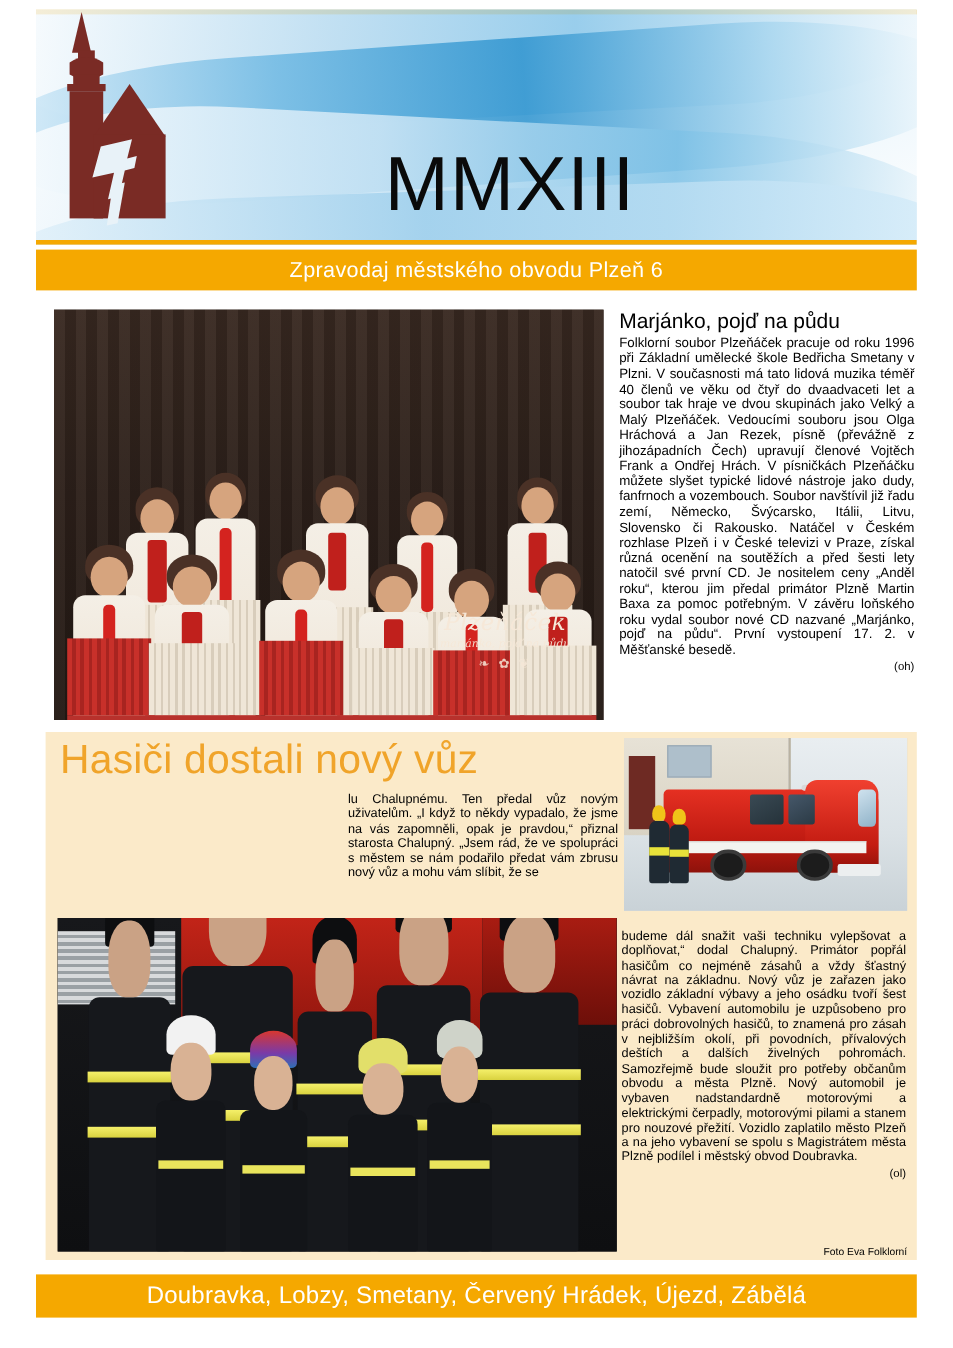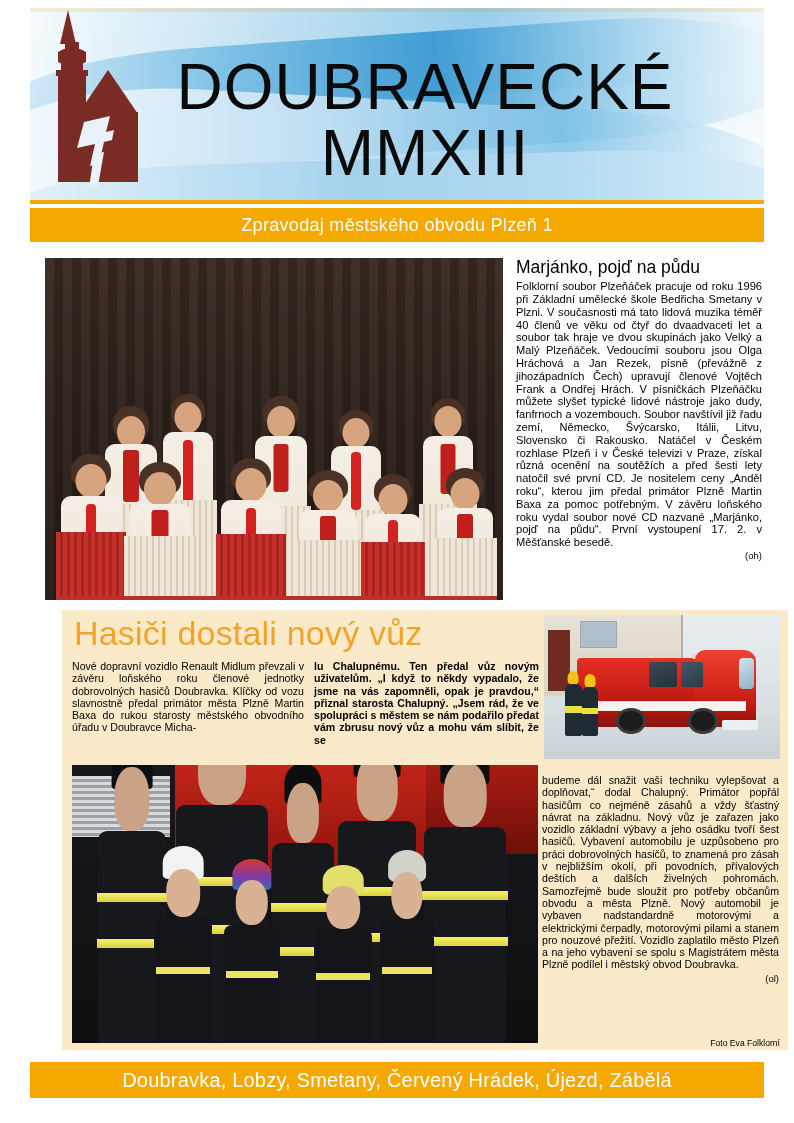--- a/index.html
+++ b/index.html
@@ -244,40 +244,39 @@
     margin-top: 1px;
     color: #000;
   }
 
   
   .fire-block {
     position: absolute;
     left: 38px; top: 610px;
     width: 726px; height: 440px;
     background: #fbeac9;
-    margin-left: 24px;
   }
   .fire-title {
     position: absolute;
     left: 12px; top: 4px;
     font-size: 34px;
     color: #f0a42a;
     font-weight: 400;
     letter-spacing: .2px;
     white-space: nowrap;
   }
   .fire-col {
     position: absolute;
     font-size: 10.6px;
     line-height: 12.3px;
     text-align: justify;
     color: #000;
   }
   .fire-col-1 { left: 10px;  top: 50px;  width: 232px; }
-  .fire-col-2 { left: 252px; top: 50px;  width: 225px; font-weight: bold; }
+  .fire-col-2 { left: 252px; top: 50px;  width: 225px; }
   .fire-col-3 { left: 480px; top: 164px; width: 237px; }
   .fire-col-3 .byline { margin-top: 2px; }
   .photo-credit {
     position: absolute;
     right: 8px; top: 428px;
     font-size: 8.6px;
     color: #000;
   }
 
   
@@ -457,21 +456,20 @@
 <body>
 
 <div class="masthead">
   <div class="mast-topline"></div>
   <div class="wave wave-a"></div>
   <div class="wave wave-b"></div>
   <div class="wave wave-c"></div>
   <div class="wave wave-d"></div>
   <div class="mast-botline"></div>
 
-  <div class="title-main">DOUBRAVECKÉ</div>
   <div class="title-sub">MMXIII</div>
 </div>
 
 <div class="logo-wrap">
   <svg width="110" height="196" viewBox="0 0 110 196" xmlns="http://www.w3.org/2000/svg">
     <g fill="#7a2b25">
       <polygon points="36,6 44,40 28,40"></polygon>
       <rect x="33" y="38" width="14" height="10"></rect>
       <path d="M26,48 q14,-9 28,0 l0,10 q-14,8 -28,0 z"></path>
       <rect x="29" y="58" width="22" height="8"></rect>
@@ -480,21 +478,21 @@
       <polygon points="76,66 106,110 46,110"></polygon>
       <rect x="46" y="108" width="60" height="70"></rect>
     </g>
     <g fill="#e8f2f8">
       <path d="M52,118 l26,-6 -4,16 8,-2 -2,10 -8,2 -5,22 -9,2 5,-22 -18,4 z"></path>
       <path d="M62,150 l10,-2 -6,34 -9,2 z"></path>
     </g>
   </svg>
 </div>
 
-<div class="subtitle-bar">Zpravodaj městského obvodu  Plzeň 1</div>
+<div class="subtitle-bar">Zpravodaj městského obvodu  Plzeň 6</div>
 
 <div class="photo photo-folk">
   <div class="stage-bg"></div>
   <div class="curtain"></div>
 
   <div class="kid" style="left:60px;width:52px;height:190px;">
     <div class="hair" style="top:-4px;width:36px;height:34px;"></div>
     <div class="head" style="top:6px;width:28px;height:32px;"></div>
     <div class="body" style="top:34px;"></div>
     <div class="vest" style="top:40px;width:16px;height:52px;"></div>
@@ -565,20 +563,25 @@
     <div class="skirt" style="height:54px;"></div>
   </div>
   <div class="kid" style="left:392px;width:56px;height:126px;">
     <div class="hair" style="top:-6px;width:38px;height:32px;"></div>
     <div class="head" style="top:4px;width:29px;height:32px;"></div>
     <div class="body" style="top:34px;"></div>
     <div class="vest" style="top:40px;width:16px;height:40px;"></div>
     <div class="skirt" style="height:58px;"></div>
   </div>
 
+  <div class="photo-caption-badge">
+    <div class="b1">Plzeňáček</div>
+    <div class="b2">marjánko, pojď na půdu</div>
+    <div class="flourish">❧ ✿ ❦</div>
+  </div>
 </div>
 
 <div class="art1">
   <h2>Marjánko, pojď na půdu</h2>
   <p>Folklorní soubor Plzeňáček pracuje od roku 1996 při Základní umělecké škole Bedřicha Smetany v Plzni. V současnosti má tato lidová muzika téměř 40 členů ve věku od čtyř do dvaadvaceti let a soubor tak hraje ve dvou skupinách jako Velký a Malý Plzeňáček. Vedoucími souboru jsou Olga Hráchová a Jan Rezek, písně (převážně z jihozápadních Čech) upravují členové Vojtěch Frank a Ondřej Hrách. V písničkách Plzeňáčku můžete slyšet typické lidové nástroje jako dudy, fanfrnoch a vozembouch. Soubor navštívil již řadu zemí, Německo, Švýcarsko, Itálii, Litvu, Slovensko či Rakousko. Natáčel v Českém rozhlase Plzeň i v České televizi v Praze, získal různá ocenění na soutěžích a před šesti lety natočil své první CD. Je nositelem ceny „Anděl roku“, kterou jim předal primátor Plzně Martin Baxa za pomoc potřebným. V závěru loňského roku vydal soubor nové CD nazvané „Marjánko, pojď na půdu“. První vystoupení 17. 2. v Měšťanské besedě.</p>
   <div class="byline">(oh)</div>
 </div>
 
 <div class="fire-block">
   <div class="fire-title">Hasiči dostali nový vůz</div>
@@ -657,21 +660,20 @@
       <div class="face"></div>
       <div class="refl" style="top:44px;"></div>
     </div>
     <div class="child" style="left:308px;bottom:0;width:54px;height:124px;">
       <div class="hat" style="background:#cfd3c9;border-radius:50% 50% 20% 20%;"></div>
       <div class="face"></div>
       <div class="refl" style="top:48px;"></div>
     </div>
   </div>
 
-  <div class="fire-col fire-col-1">Nové dopravní vozidlo Renault Midlum převzali v závěru loňského roku členové jednotky dobrovolných hasičů Doubravka. Klíčky od vozu slavnostně předal primátor města Plzně Martin Baxa do rukou starosty městského obvodního úřadu v Doubravce Micha-</div>
   <div class="fire-col fire-col-2">lu Chalupnému. Ten předal vůz novým uživatelům. „I když to někdy vypadalo, že jsme na vás zapomněli, opak je pravdou,“ přiznal starosta Chalupný. „Jsem rád, že ve spolupráci s městem se nám podařilo předat vám zbrusu nový vůz a mohu vám slíbit,  že se</div>
   <div class="fire-col fire-col-3">
     <span>budeme dál snažit vaši techniku vylepšovat a doplňovat,“ dodal Chalupný. Primátor popřál hasičům co nejméně zásahů a vždy šťastný návrat na základnu. Nový vůz je zařazen jako vozidlo základní výbavy a jeho osádku tvoří šest hasičů. Vybavení automobilu je uzpůsobeno pro práci dobrovolných hasičů, to znamená pro zásah v nejbližším okolí, při povodních, přívalových deštích a dalších živelných pohromách. Samozřejmě bude sloužit pro potřeby občanům obvodu a města Plzně. Nový automobil je vybaven nadstandardně motorovými a elektrickými čerpadly, motorovými pilami a stanem pro nouzové přežití. Vozidlo zaplatilo město Plzeň a na jeho vybavení se spolu s Magistrátem města Plzně podílel i městský obvod Doubravka.</span>
     <div class="byline">(ol)</div>
   </div>
   <div class="photo-credit">Foto Eva Folklorní</div>
 </div>
 
 <div class="bottom-banner">Doubravka,  Lobzy, Smetany, Červený Hrádek, Újezd, Zábělá</div>
 

